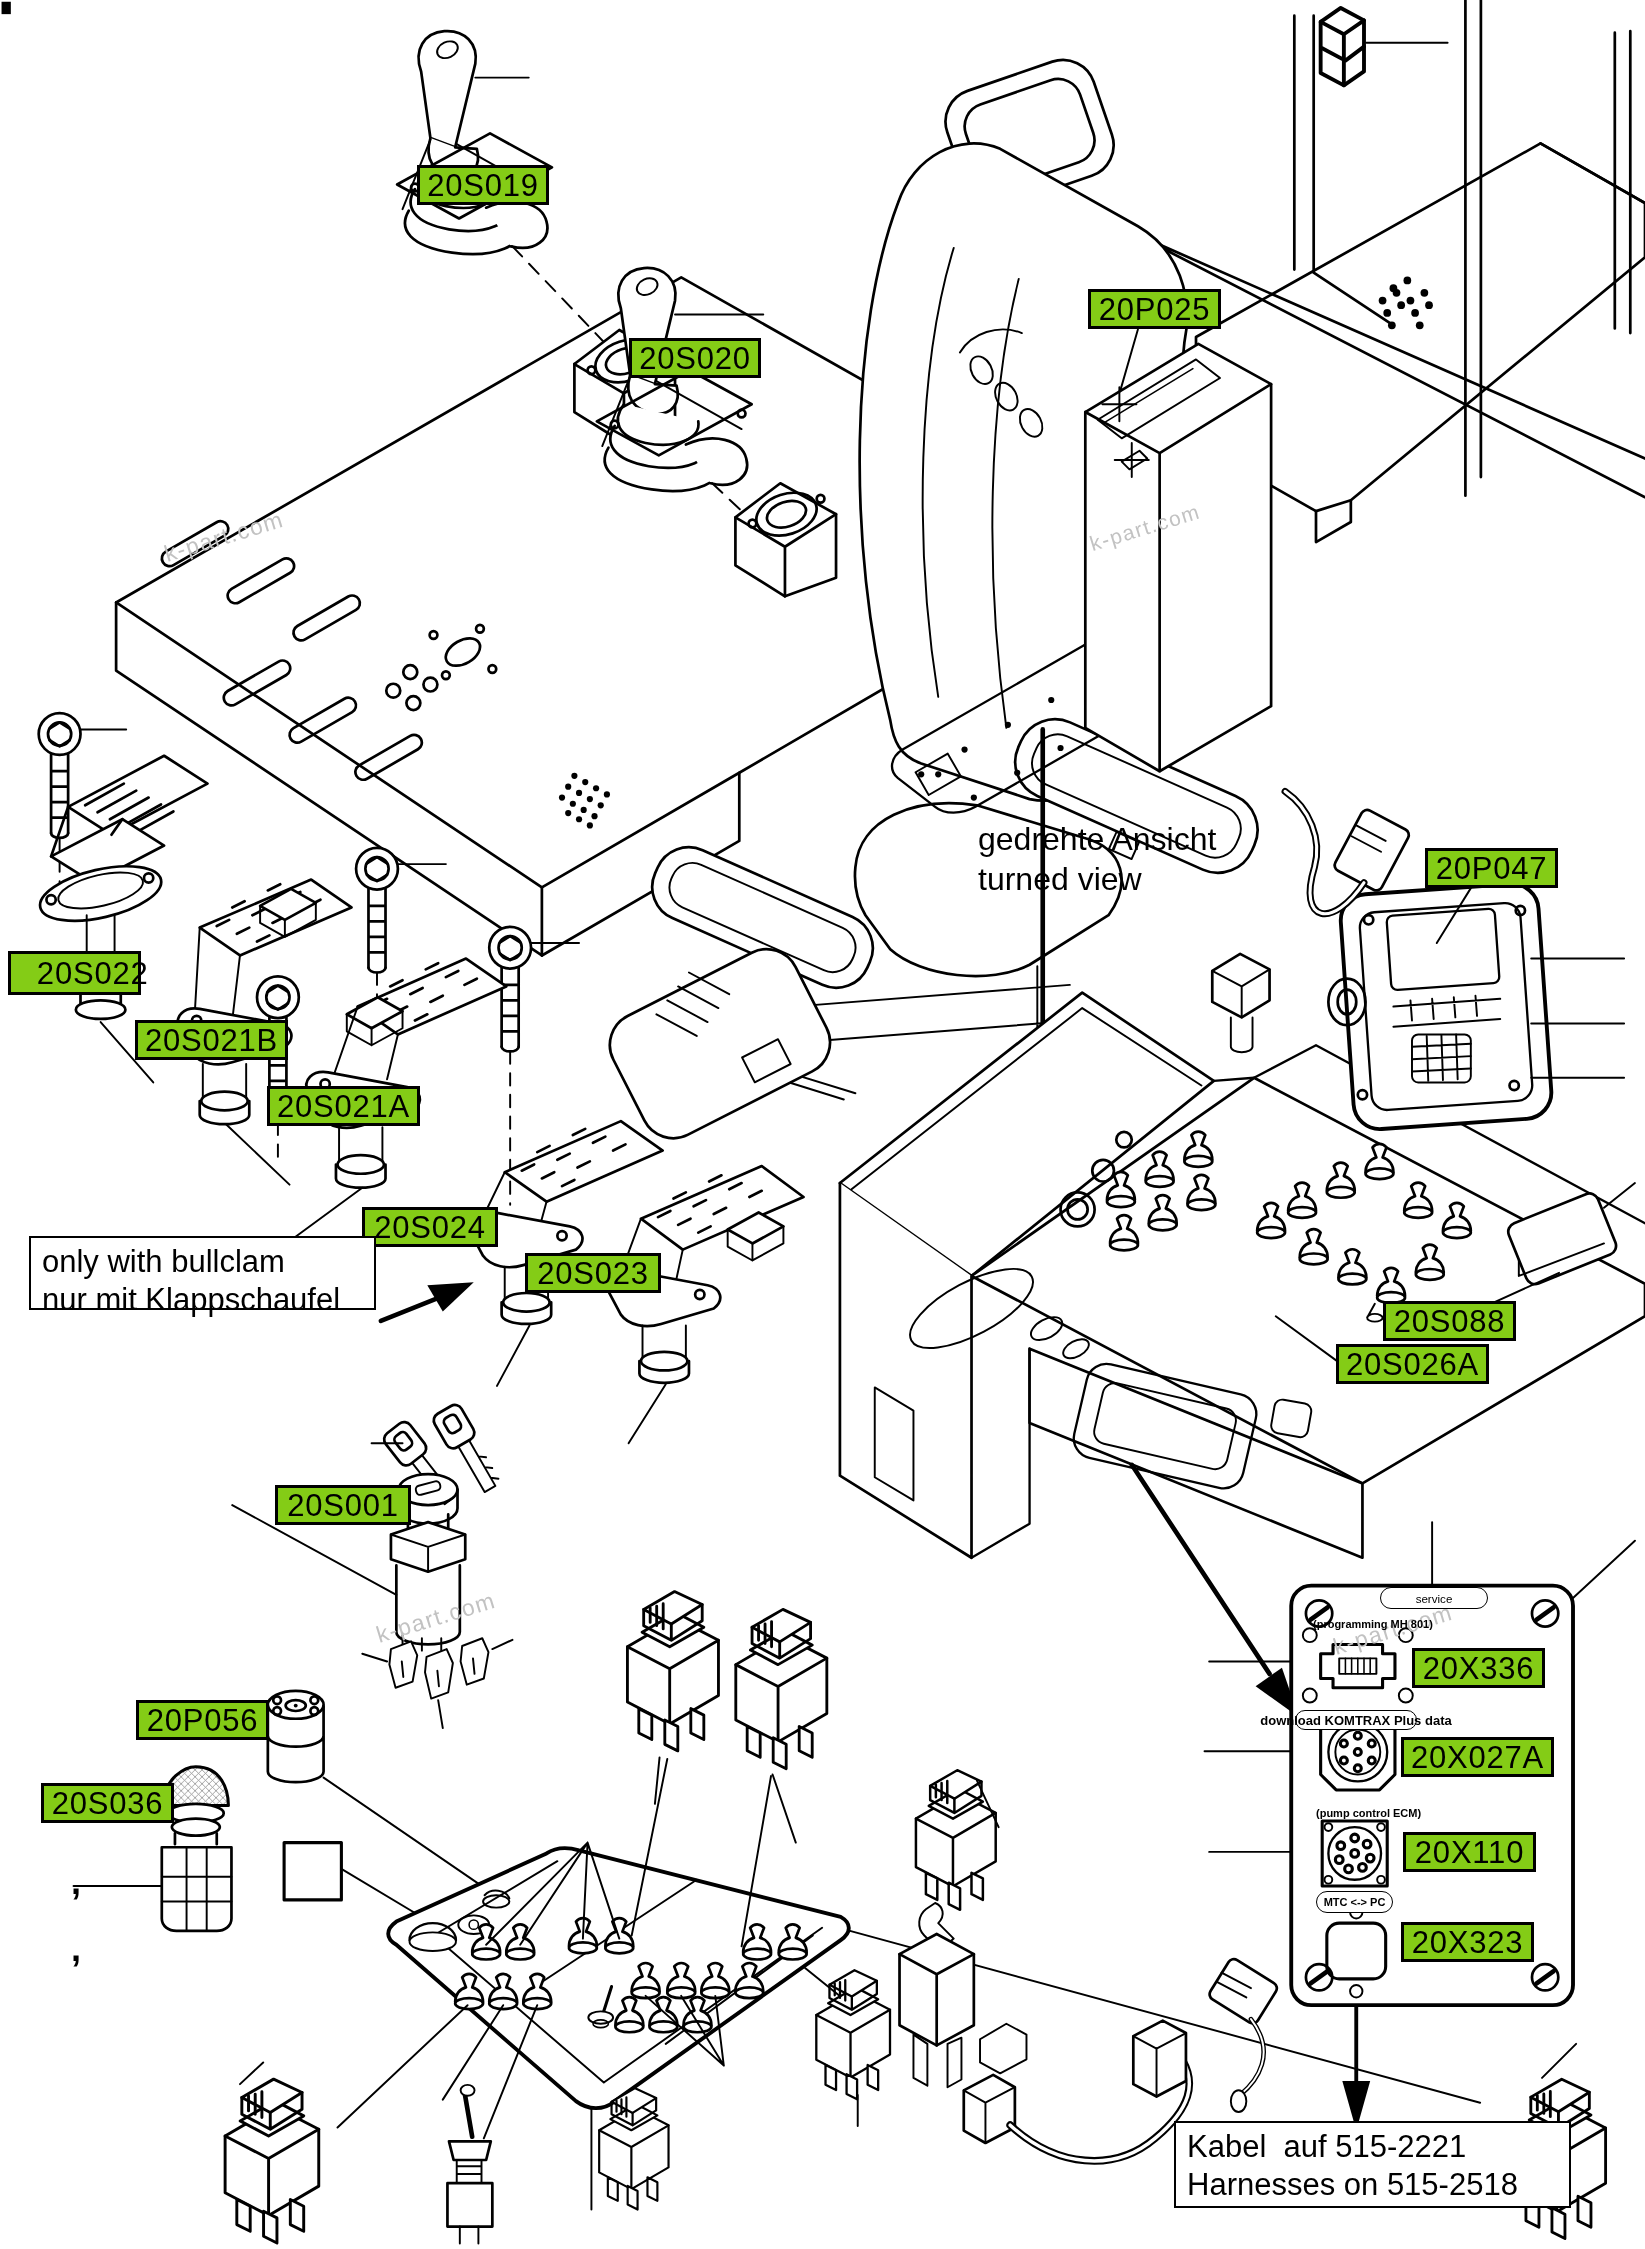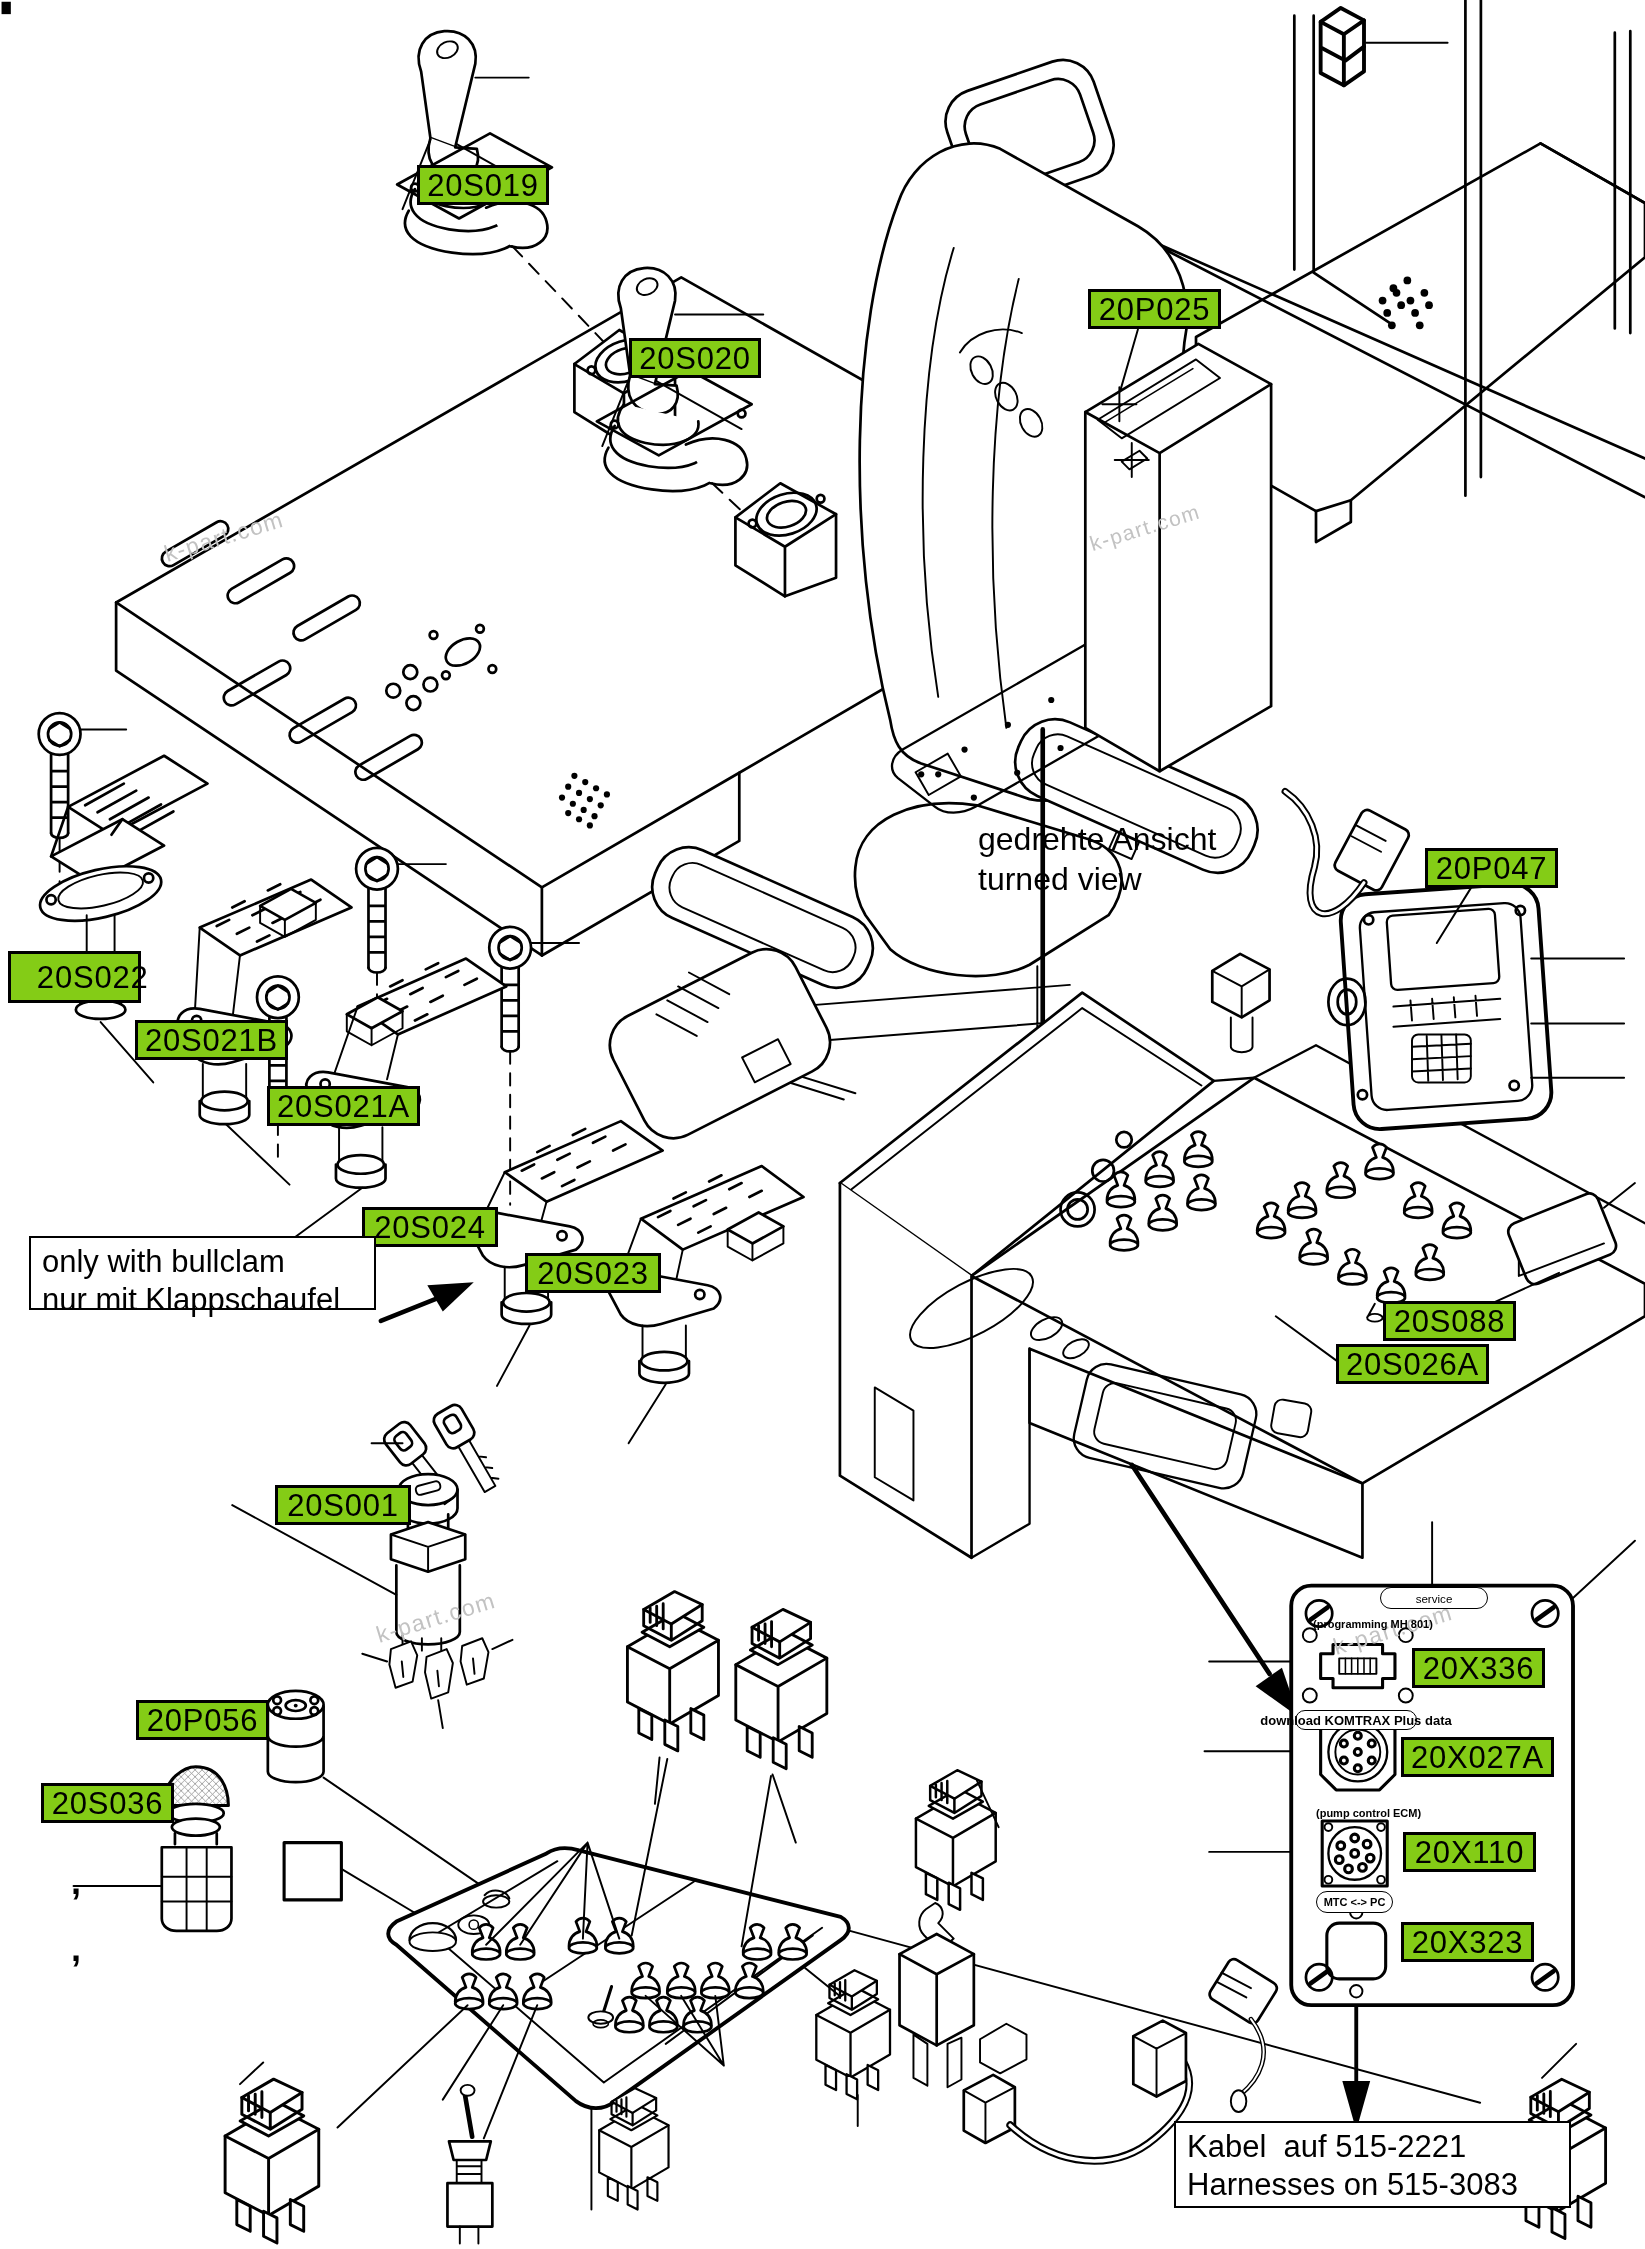--- a/index.html
+++ b/index.html
@@ -620,42 +620,42 @@
     <path d="M1752 2752 L1734 2688 L1770 2688 Z" fill="#000" stroke="none"></path>
   </g>
 
 </g>
 </svg>
 
 <div>
       <div class="plabel" style="left: 417px; top: 165px; width: 132px; height: 40px;">20S019</div>
       <div class="plabel" style="left: 629px; top: 338px; width: 132px; height: 40px;">20S020</div>
       <div class="plabel" style="left: 1088px; top: 289px; width: 133px; height: 40px;">20P025</div>
-      <div class="plabel" style="left: 7.7px; top: 951px; width: 133px; height: 52px; padding-left: 37px;">20S022</div>
+      <div class="plabel" style="left: 7.7px; top: 951px; width: 133px; height: 44px; padding-left: 37px;">20S022</div>
       <div class="plabel" style="left: 135px; top: 1020px; width: 153px; height: 40px;">20S021B</div>
       <div class="plabel" style="left: 267px; top: 1086px; width: 153px; height: 40px;">20S021A</div>
       <div class="plabel" style="left: 362px; top: 1187px; width: 136px; height: 40px; margin-top: 20px;">20S024</div>
       <div class="plabel" style="left: 525px; top: 1253px; width: 136px; height: 40px;">20S023</div>
       <div class="plabel" style="left: 1425px; top: 848px; width: 133px; height: 40px;">20P047</div>
       <div class="plabel" style="left: 1383px; top: 1301px; width: 133px; height: 40px;">20S088</div>
       <div class="plabel" style="left: 1336px; top: 1344px; width: 153px; height: 40px;">20S026A</div>
       <div class="plabel" style="left: 275px; top: 1485px; width: 136px; height: 40px;">20S001</div>
       <div class="plabel" style="left: 136px; top: 1700px; width: 133px; height: 40px;">20P056</div>
       <div class="plabel" style="left: 41px; top: 1783px; width: 133px; height: 40px;">20S036</div>
       <div class="plabel" style="left: 1412px; top: 1648px; width: 133px; height: 40px;">20X336</div>
       <div class="plabel" style="left: 1401px; top: 1737px; width: 153px; height: 40px;">20X027A</div>
       <div class="plabel" style="left: 1403px; top: 1832px; width: 133px; height: 40px;">20X110</div>
       <div class="plabel" style="left: 1401px; top: 1922px; width: 133px; height: 40px;">20X323</div>
     </div>
 
 <div class="notebox" style="left:29px;top:1236px;width:347px;height:74px;"><span>only with bullclam</span><br><span>nur mit Klappschaufel</span></div>
 
 <div class="freetext" style="left:978px;top:819px;"><span>gedrehte Ansicht</span><br><span>turned view</span></div>
 
-<div class="notebox" style="left:1174px;top:2121px;width:397px;height:87px;"><span>Kabel  auf 515-2221</span><br><span>Harnesses on 515-3083</span></div>
+<div class="notebox" style="left:1174px;top:2121px;width:397px;height:87px;"><span>Kabel  auf 515-2221</span><br><span>Harnesses on 515-2518</span></div>
 
 <div class="pill" style="left:1380px;top:1587px;width:108px;height:22px;font-size:11.6px;">
       <span>service</span>
     </div>
 <div class="smalltext" style="left:1313px;top:1618px;font-size:11px;font-weight:bold;">(programming MH 801)</div>
 <div class="pill" style="left:1295px;top:1710px;width:122px;height:20px;font-size:13px;font-weight:bold;">
       <span>download KOMTRAX Plus data</span>
     </div>
 <div class="smalltext" style="left:1316px;top:1807px;font-size:11px;font-weight:bold;">(pump control ECM)</div>
 <div class="pill" style="left:1316px;top:1891px;width:77px;height:22px;font-size:11px;font-weight:bold;">

